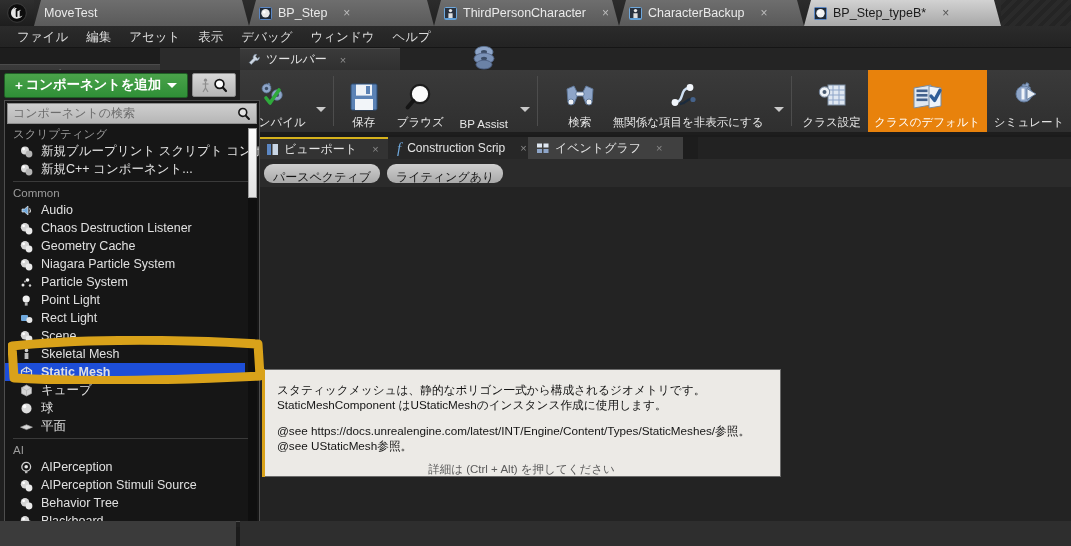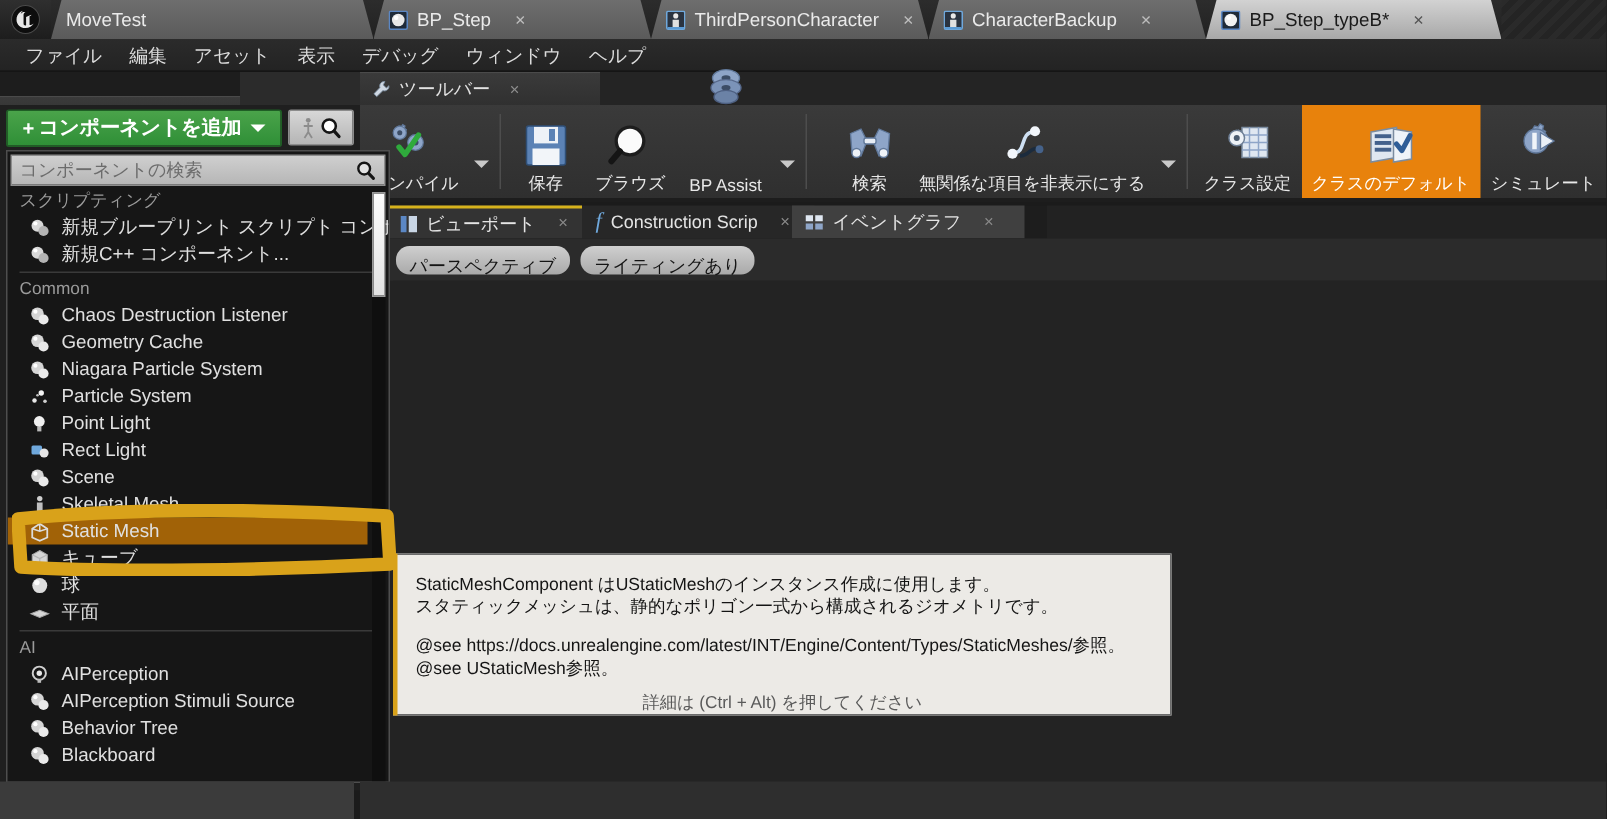--- a/index.html
+++ b/index.html
@@ -160,21 +160,21 @@
   #dd-search .ph{ flex:1 1 auto; color:#6c6c6c; font-size:12px; }
   #dd-list{ flex:1 1 auto; position:relative; overflow:hidden; }
   .dd-head{
     color:#9b9b9b; font-size:11.5px; padding:1px 0 1px 8px; height:16px; line-height:15px;
   }
   .dd-sep{ height:1px; background:#3a3a3a; margin:3px 10px 3px 8px; }
   .dd-item{
     height:18px; display:flex; align-items:center; gap:7px; padding-left:14px;
     font-size:12.5px; color:#e0e0e0; white-space:nowrap;
   }
-  .dd-item.sel{ background:#a16207; margin-right:14px; }
+  .dd-item.sel{ background:#1d4ed8; margin-right:14px;font-weight:bold; }
   .dd-item .di{ width:15px; height:15px; flex:0 0 15px; display:block; }
   #dd-scrollbar{
     position:absolute; right:2px; top:2px; width:9px; height:418px; background:#0f0f0f;
   }
   #dd-thumb{
     position:absolute; right:2px; top:2px; width:9px; height:70px;
     background:linear-gradient(#fdfdfd,#e2e2e2); border:1px solid #9a9a9a;
   }
 
   
@@ -535,20 +535,27 @@
         <circle cx="6" cy="6.5" r="4" fill="#d8d8d8"></circle>
         <circle cx="10" cy="10" r="3.4" fill="#b4b4b4"></circle>
         <circle cx="4.6" cy="5" r="1.4" fill="#fff"></circle>
       </svg>
       <span>新規C++ コンポーネント...</span>
     </div>
 
     <div class="dd-sep"></div>
     <div class="dd-head">Common</div>
 
+    <div class="dd-item">
+      <svg class="di" viewBox="0 0 15 15">
+        <path d="M3 6h2.5L9 3v9L5.5 9H3z" fill="#6fa8dc" stroke="#e7e7e7" stroke-width="0.7"></path>
+        <path d="M10.6 5.2a4 4 0 0 1 0 4.6" stroke="#dcdcdc" stroke-width="1.1" fill="none"></path>
+      </svg>
+      <span>Audio</span>
+    </div>
 
     <div class="dd-item">
       <svg class="di" viewBox="0 0 15 15">
         <circle cx="6" cy="6.2" r="4.2" fill="#d5d5d5"></circle>
         <circle cx="10" cy="10" r="3.4" fill="#eaeaea"></circle>
         <circle cx="4.6" cy="4.8" r="1.4" fill="#fff"></circle>
       </svg>
       <span>Chaos Destruction Listener</span>
     </div>
 
@@ -682,22 +689,22 @@
       </svg>
       <span>Blackboard</span>
     </div>
 
     <div id="dd-scrollbar"></div>
     <div id="dd-thumb"></div>
   </div>
 </div>
 
 <div id="tooltip">
+  <div>スタティックメッシュは、静的なポリゴン一式から構成されるジオメトリです。</div>
   <div>StaticMeshComponent はUStaticMeshのインスタンス作成に使用します。</div>
-  <div>スタティックメッシュは、静的なポリゴン一式から構成されるジオメトリです。</div>
   <div style="height:11px;"></div>
   <div>@see https://docs.unrealengine.com/latest/INT/Engine/Content/Types/StaticMeshes/参照。</div>
   <div>@see UStaticMesh参照。</div>
   <div class="tt-hint">詳細は (Ctrl + Alt) を押してください</div>
 </div>
 <div id="tooltip-accent"></div>
 
 <svg id="annotation" viewBox="0 0 256 48" preserveAspectRatio="none">
   <path d="M4 10 C 60 4, 150 2, 250 8 L 252 40 C 170 44, 70 46, 6 42 Z" fill="none" stroke="#d9a21a" stroke-width="9" stroke-linejoin="round"></path>
 </svg>

